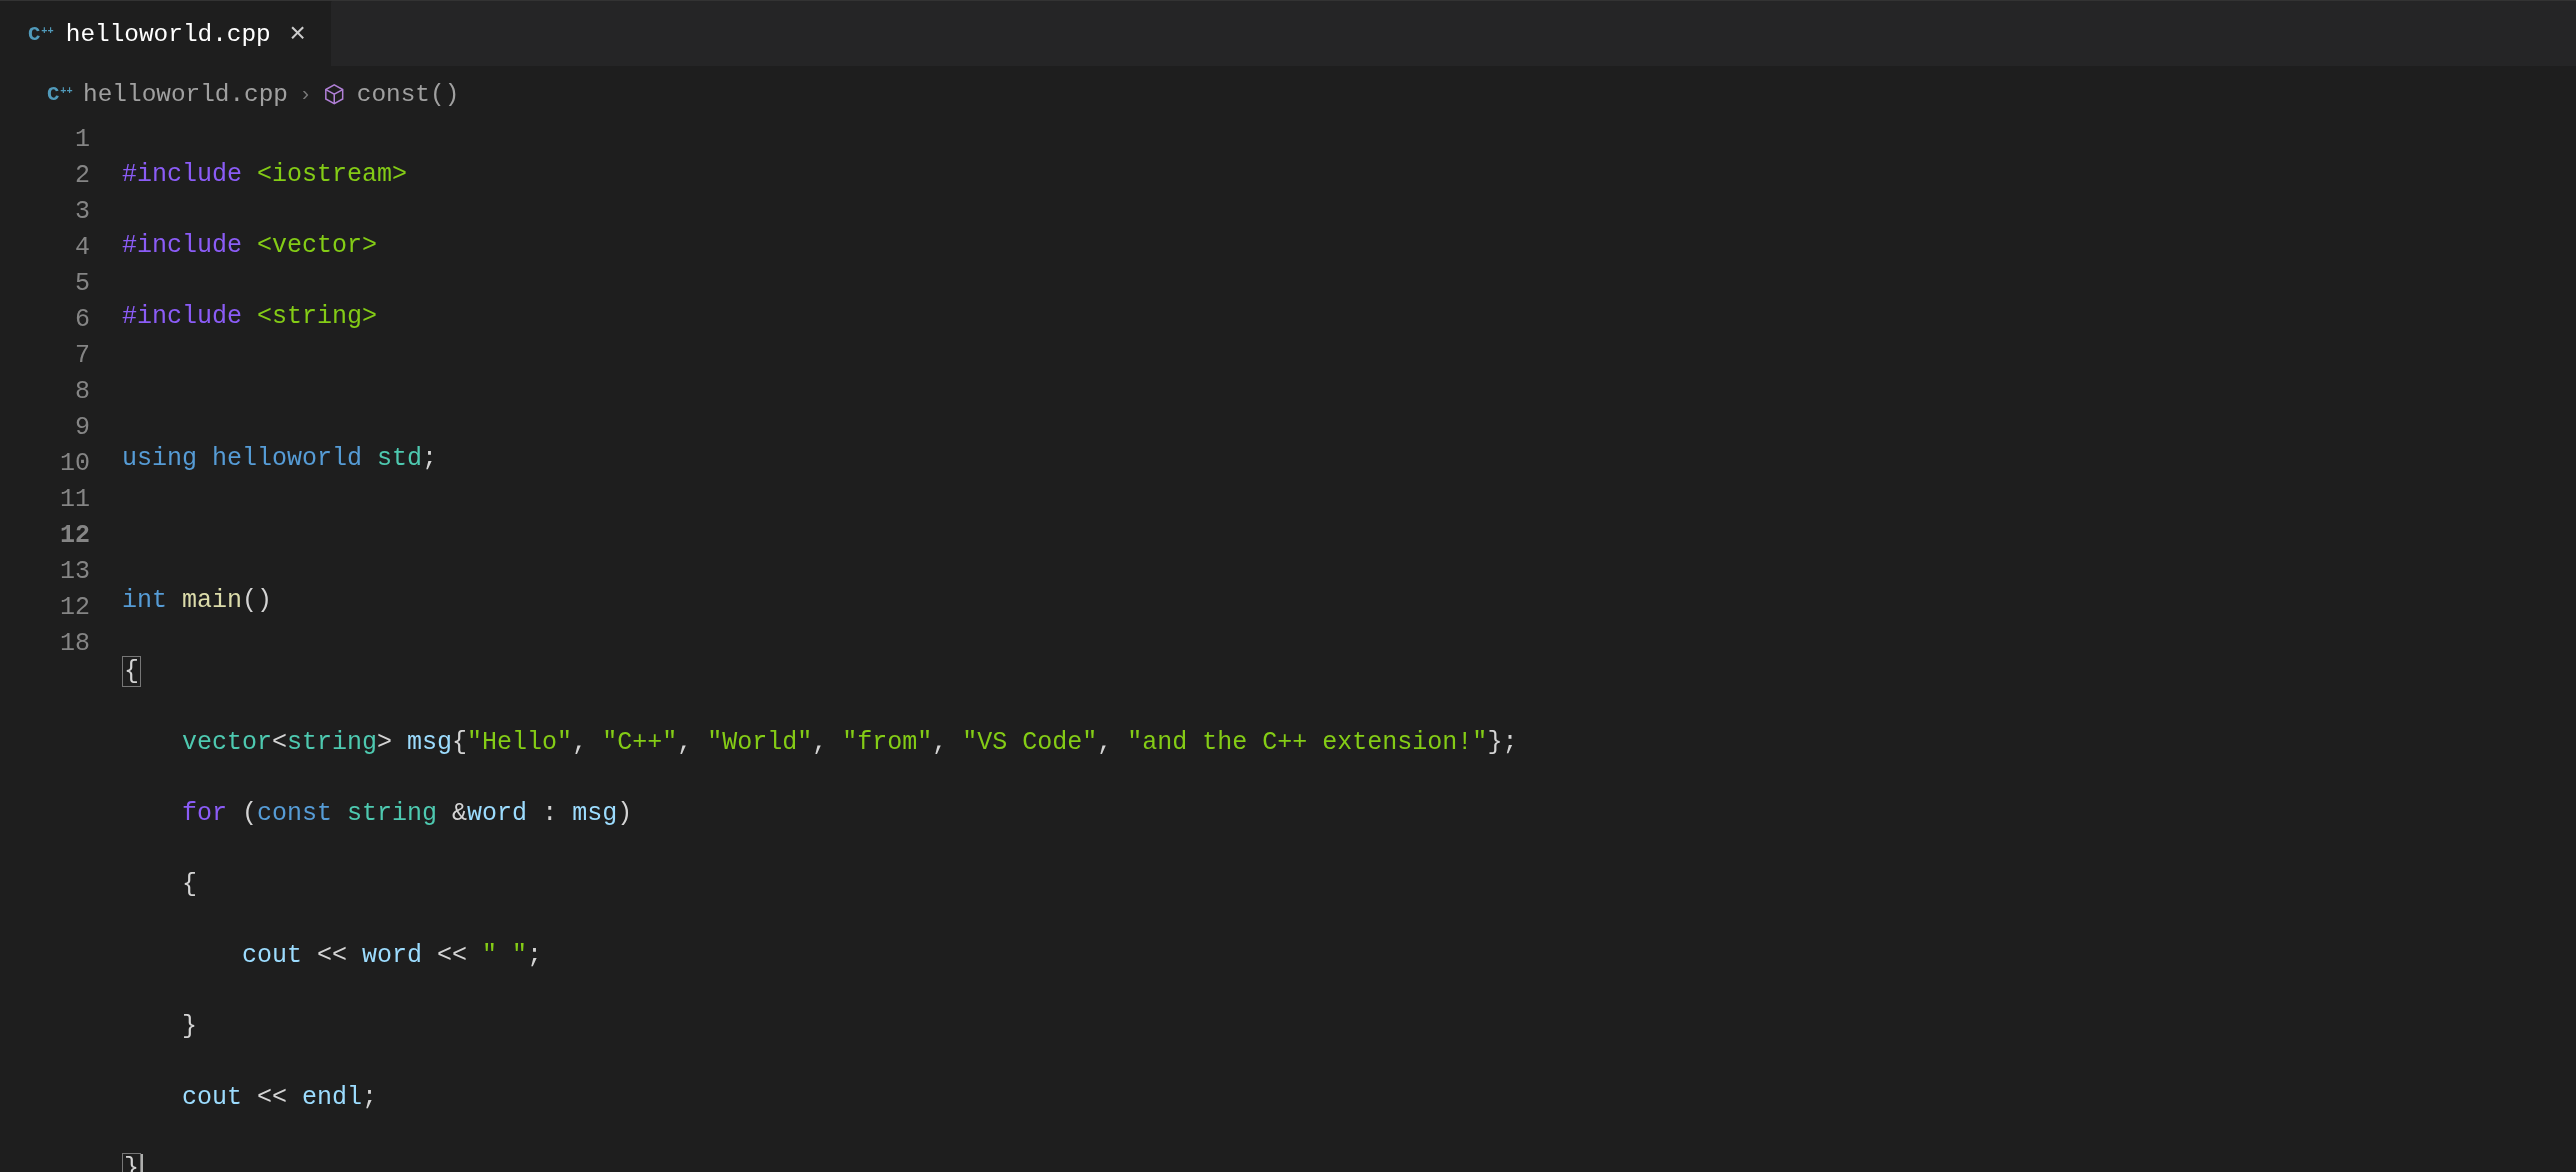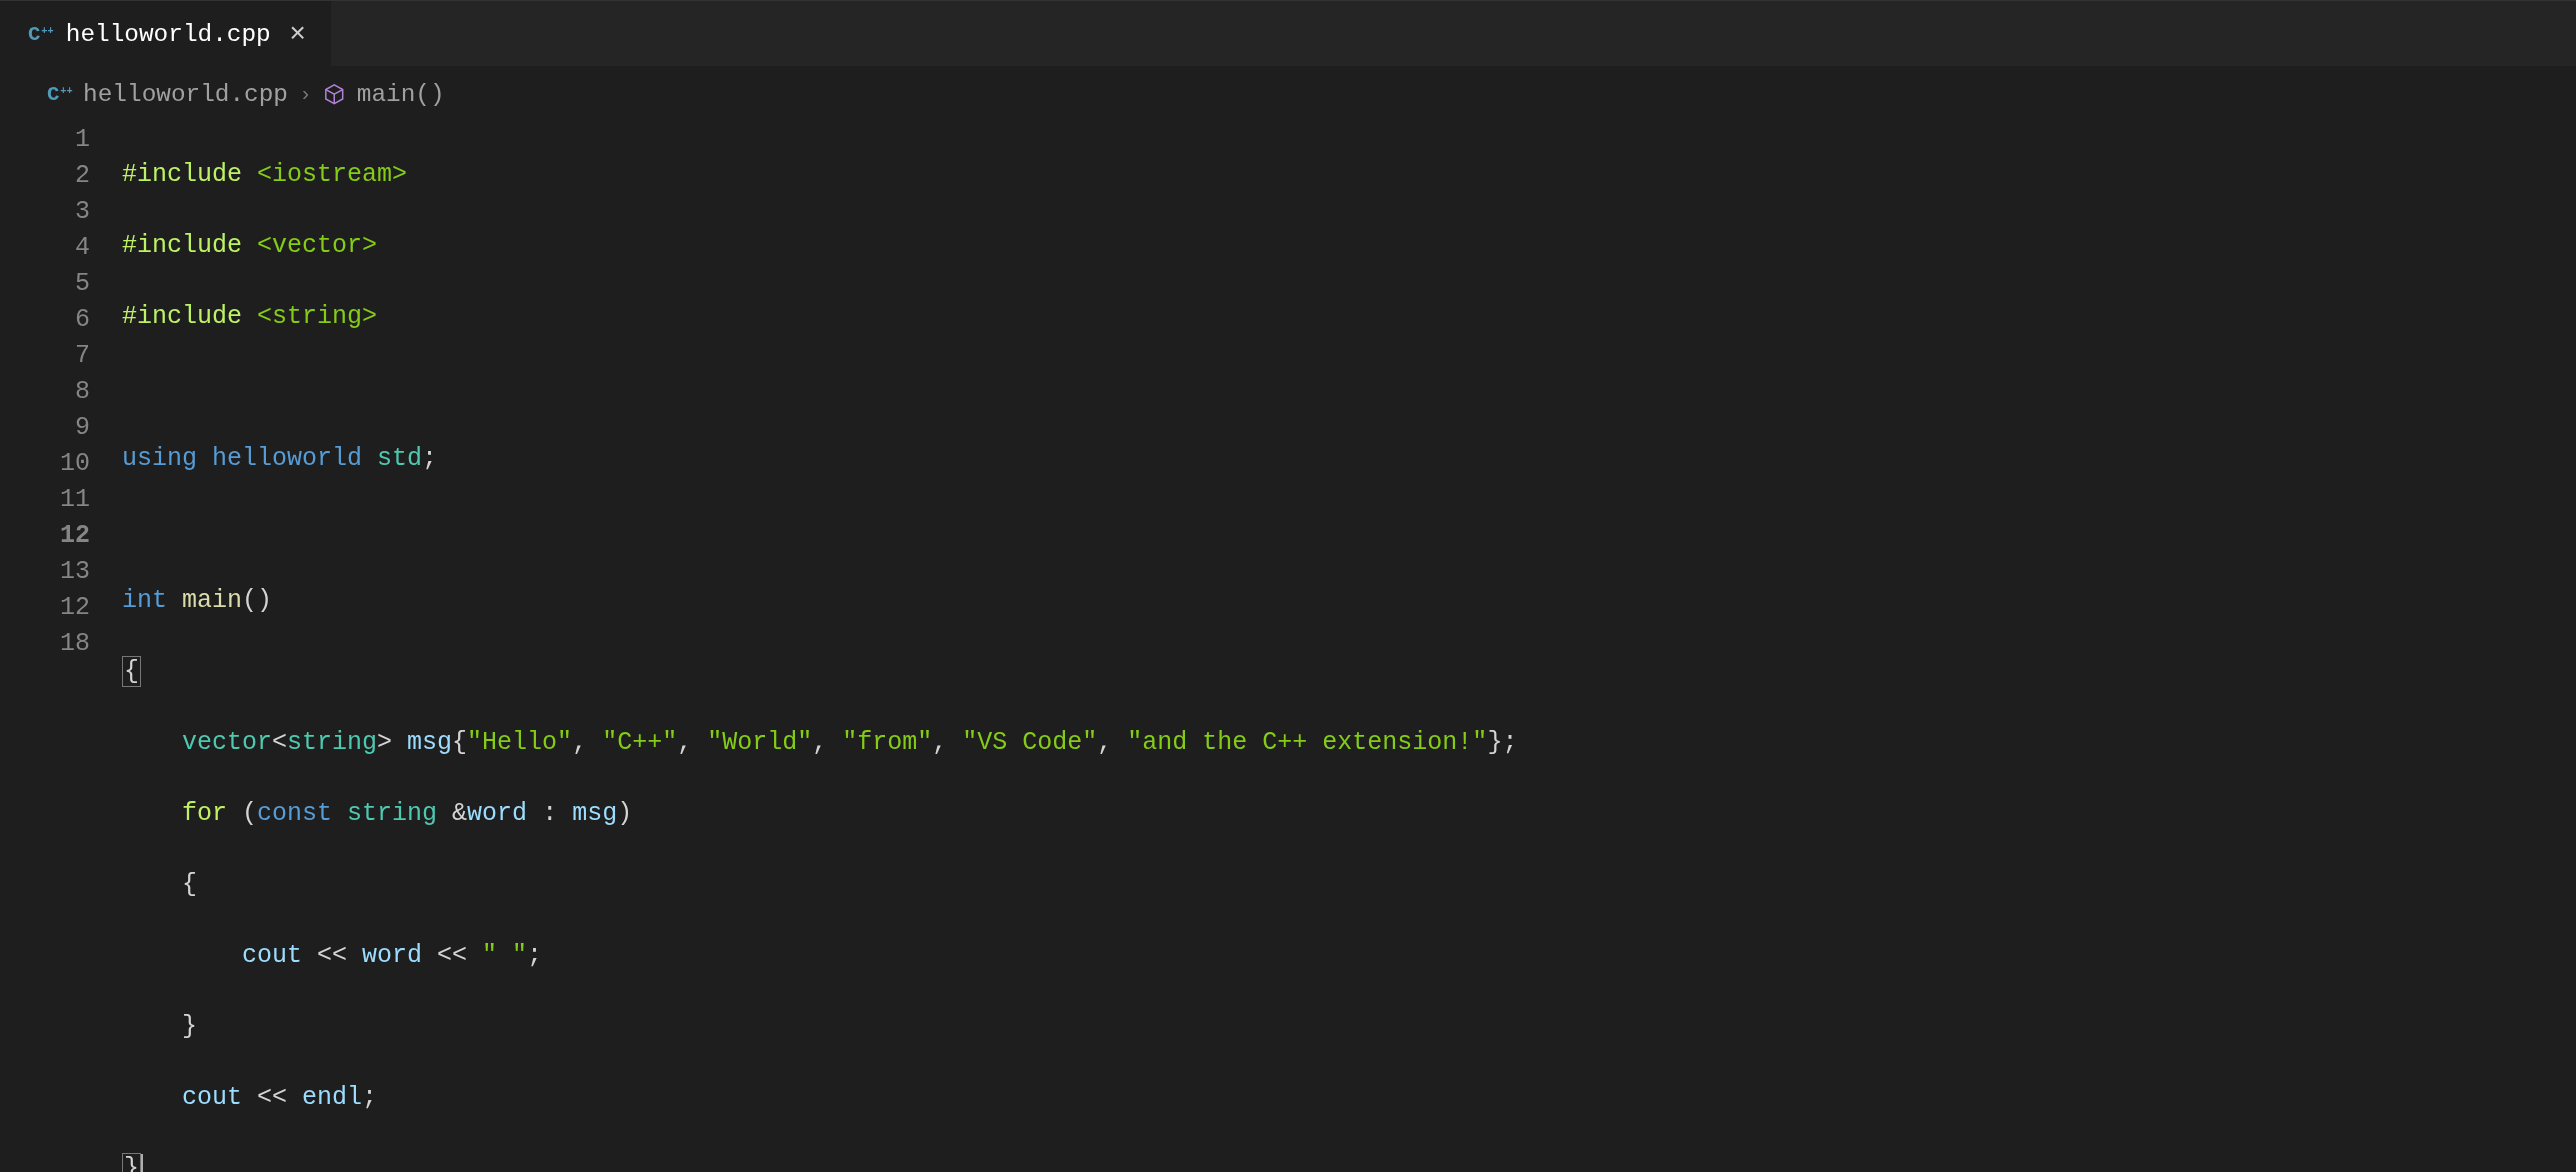--- a/index.html
+++ b/index.html
@@ -86,21 +86,21 @@
     position: relative;
   }
   .code {
     flex: 1;
     white-space: pre;
   }
   .code .line {
     height: 36px;
     line-height: 36px;
   }
-  .k-preproc { color: #bef264; }
+  .k-preproc { color: #8b5cf6; }
   .k-keyword { color: #569cd6; }
   .k-type    { color: #4ec9b0; }
   .k-func    { color: #dcdcaa; }
   .k-string  { color: #84cc16; }
   .k-var     { color: #9cdcfe; }
   .k-punct   { color: #d4d4d4; }
   .k-op      { color: #d4d4d4; }
   .cursor {
     display: inline-block;
     width: 1.9px;
@@ -130,21 +130,21 @@
   <span class="cpp-icon">C</span>
   <span>helloworld.cpp</span>
   <span class="sep">›</span>
   <span class="cube-icon">
     <svg width="22.5" height="22.5" viewBox="0 0 24 24" fill="none" stroke="#b180d7" stroke-width="1.6">
       <path d="M12 2 L21 7 L21 17 L12 22 L3 17 L3 7 Z"></path>
       <path d="M3 7 L12 12 L21 7"></path>
       <path d="M12 12 L12 22"></path>
     </svg>
   </span>
-  <span>main()</span>
+  <span>const()</span>
 </div>
 
 <div class="editor">
   <div class="gutter">
     <div class="line">1</div>
     <div class="line">2</div>
     <div class="line">3</div>
     <div class="line">4</div>
     <div class="line">5</div>
     <div class="line">6</div>

